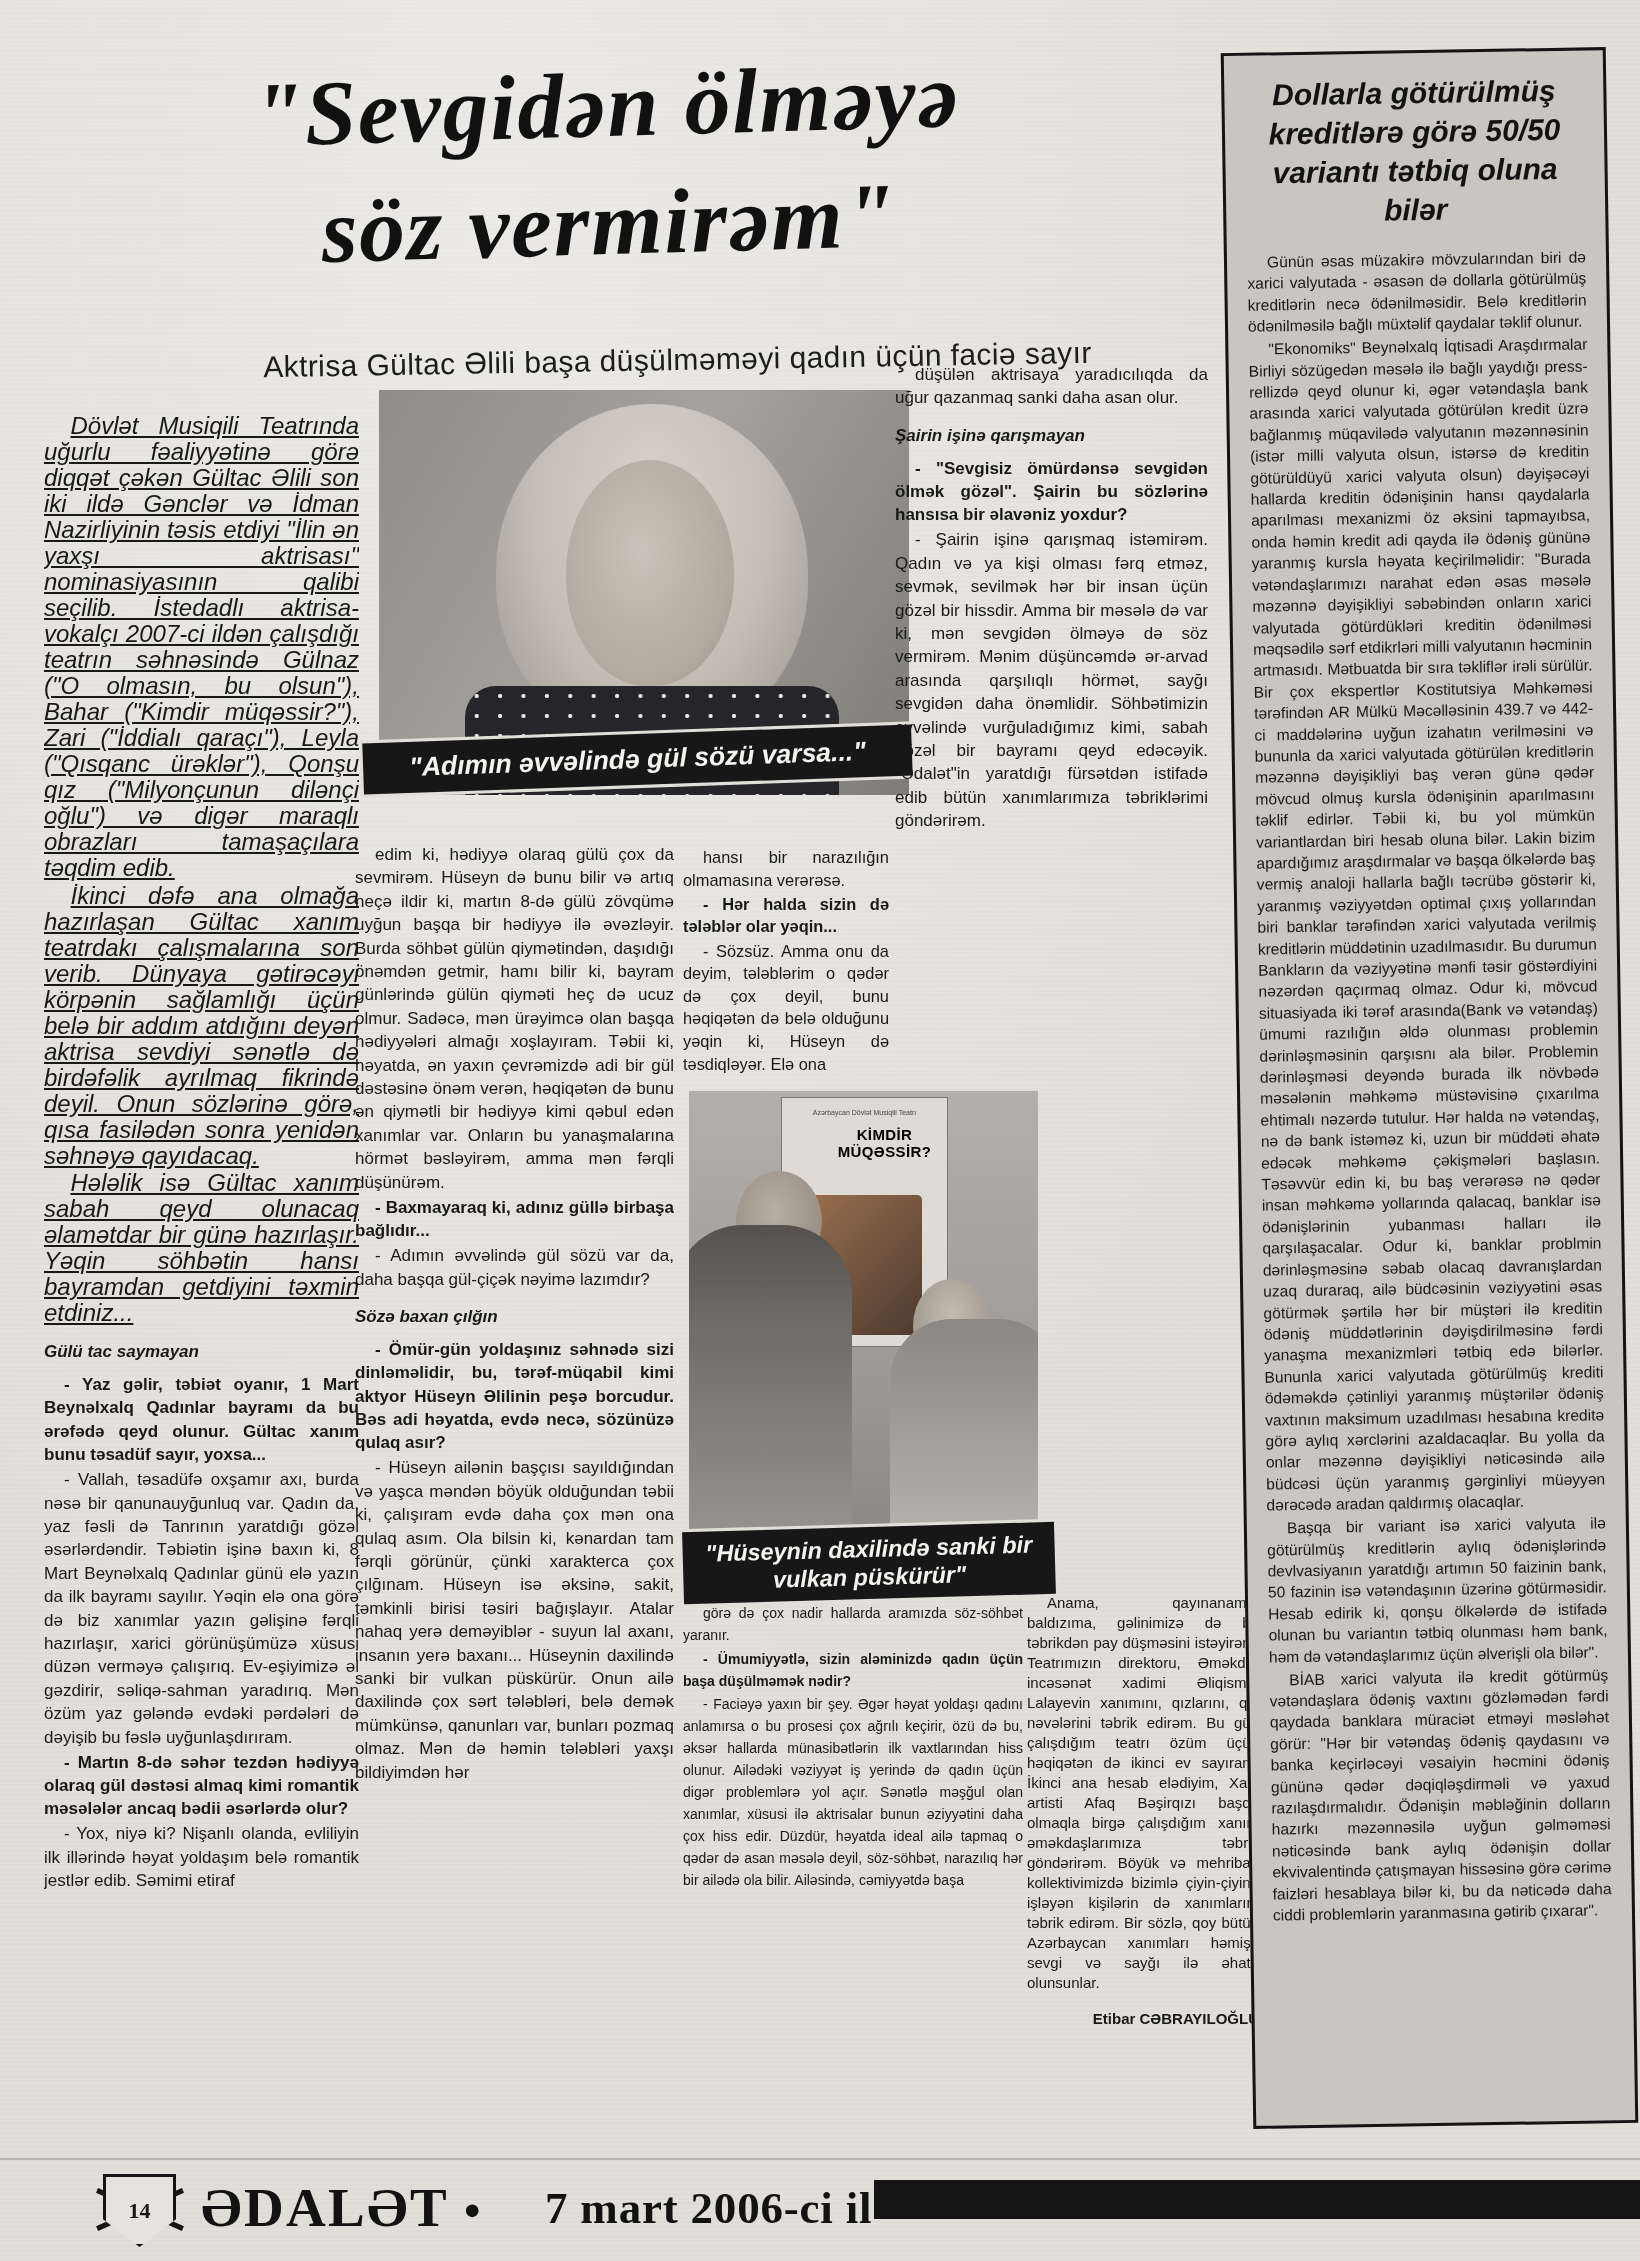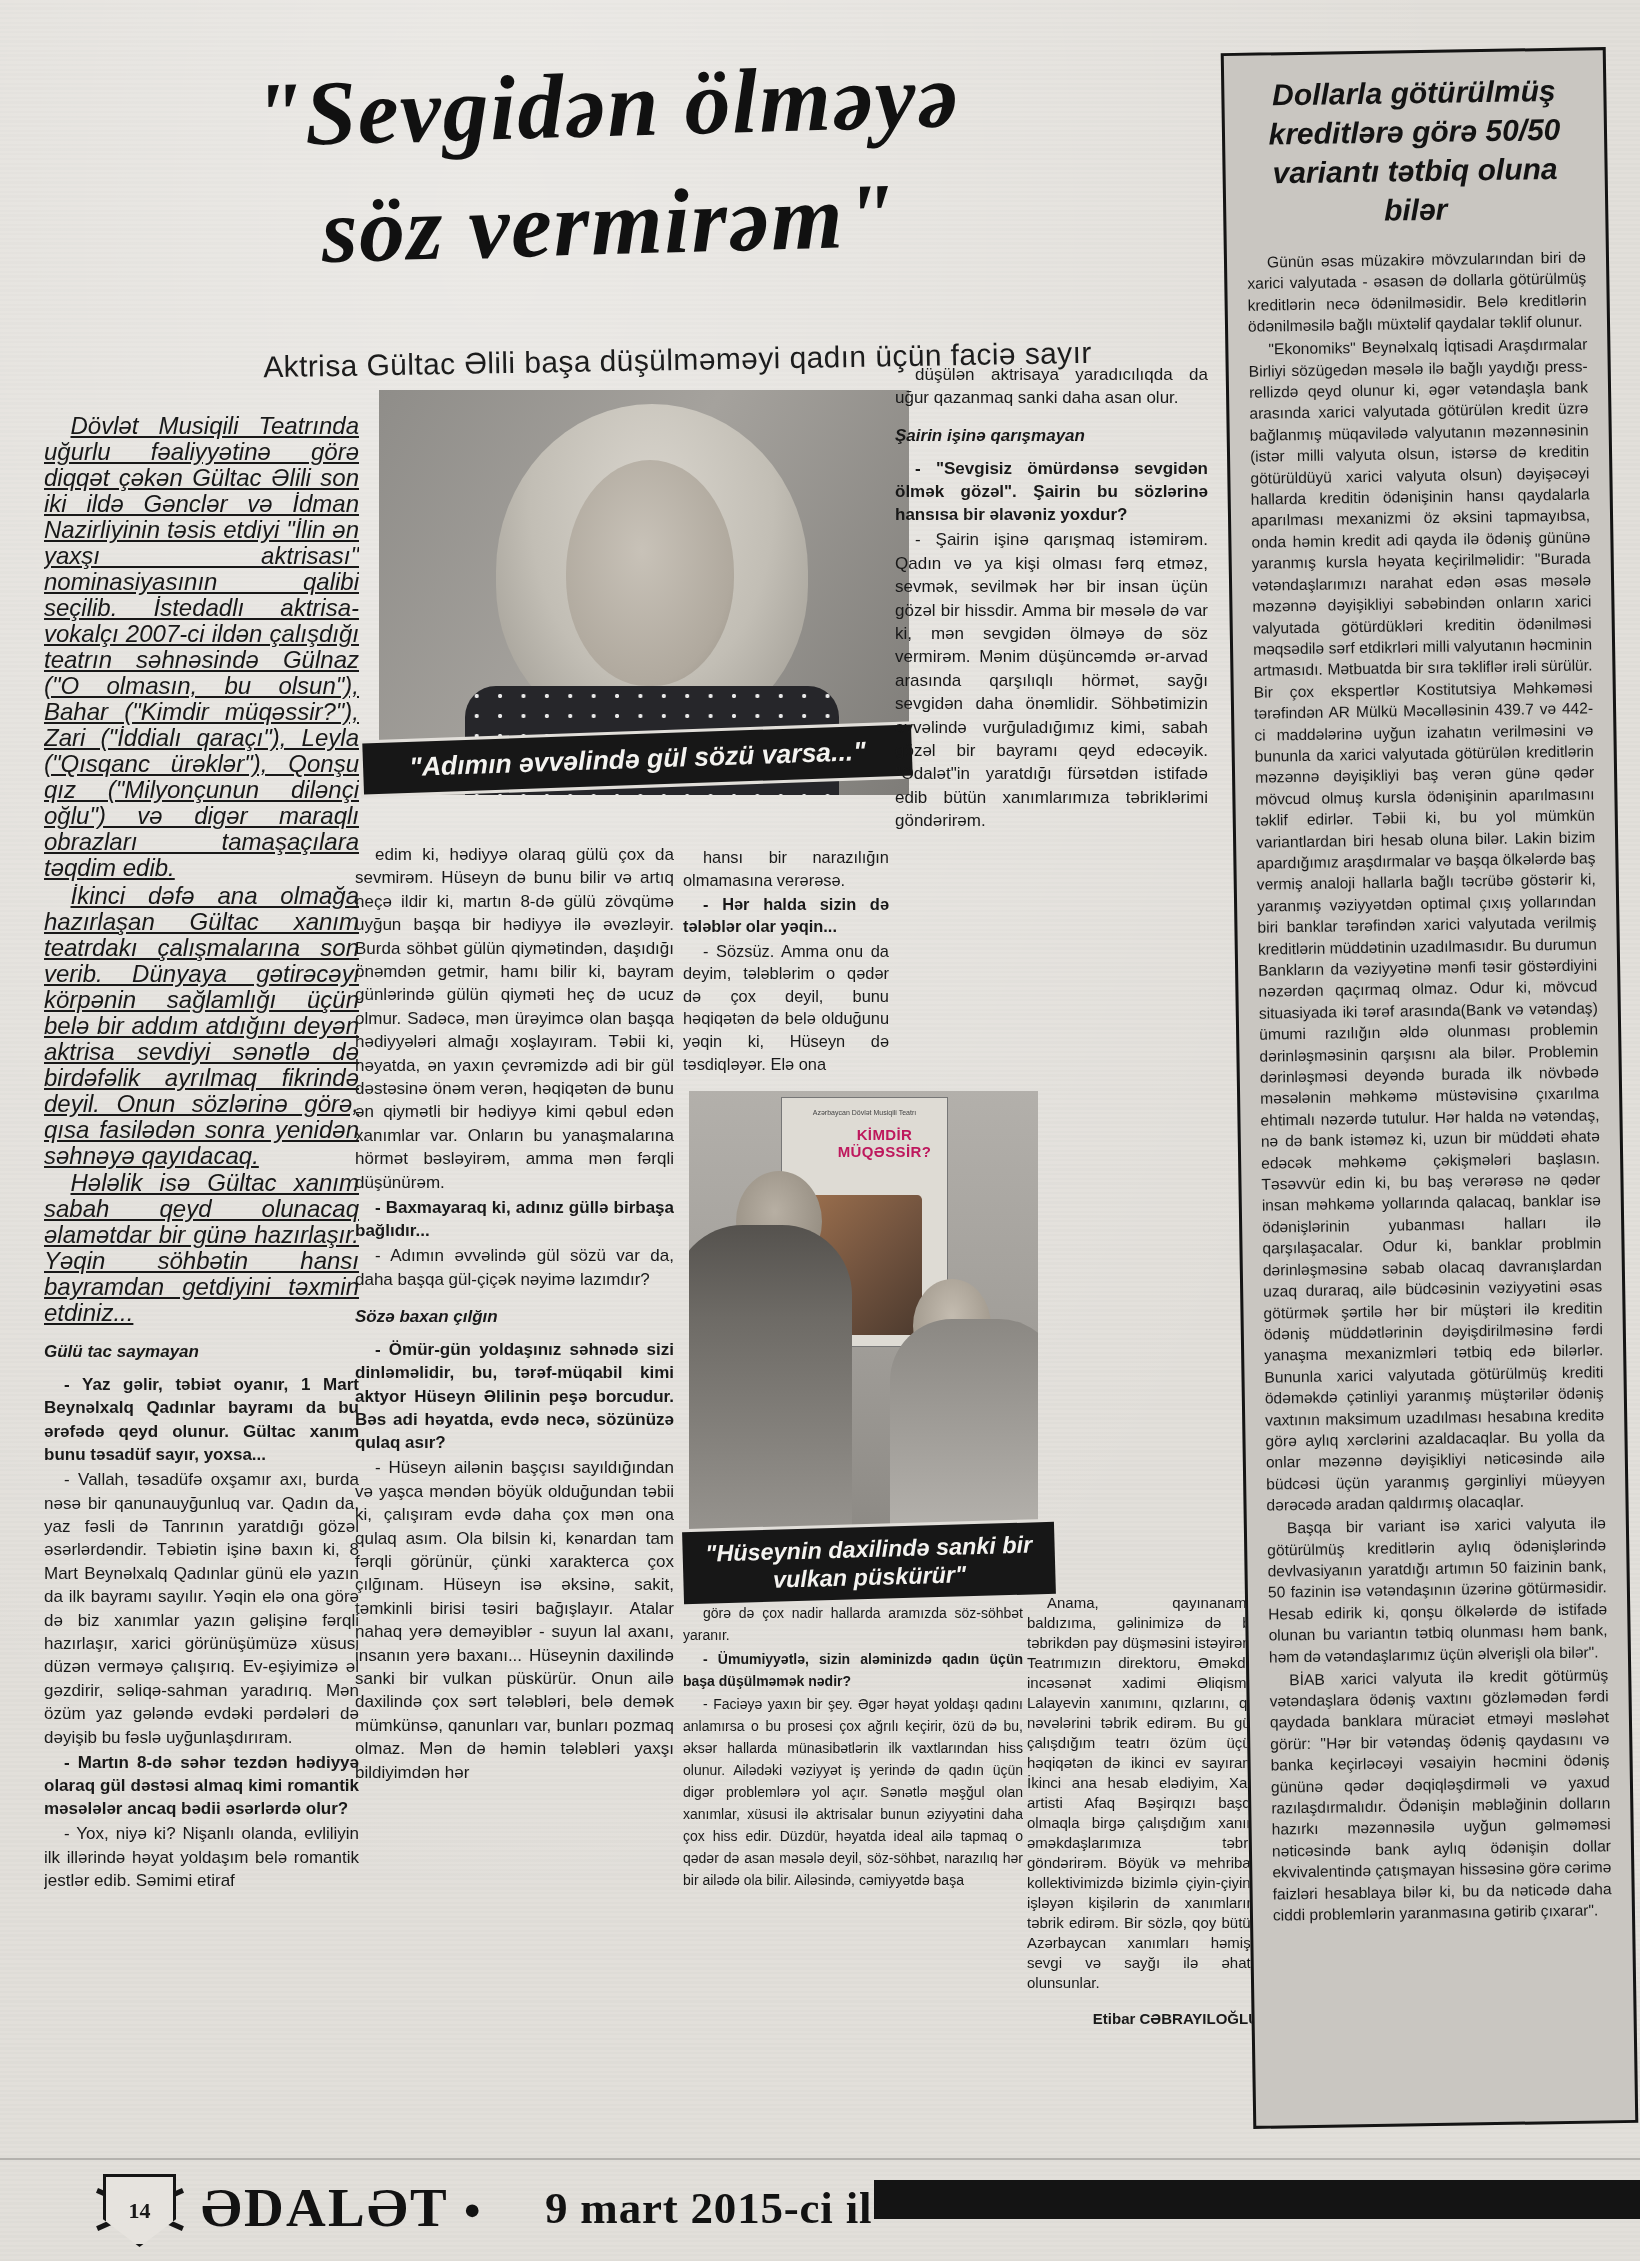--- a/index.html
+++ b/index.html
@@ -44,21 +44,21 @@
                display:flex;align-items:center;justify-content:center;text-align:center;
                box-shadow:0 0 0 3.1px #e2dfda;}
   .caption1{left:363px;top:734px;width:549px;height:51px;font-size:26.5px;transform:rotate(-2deg);}
   .caption2{left:683px;top:1527px;width:360px;height:69px;font-size:23.4px;line-height:28px;transform:rotate(-1.6deg);padding:1.6px 6.2px;}
   
   .photo2{left:689px;top:1091px;width:349px;height:438px;overflow:hidden;
           background:linear-gradient(180deg,#b3b0ab 0%,#a19e99 55%,#8d8a85 100%);}
   .poster{position:absolute;left:92px;top:6.2px;width:165px;height:248px;background:#dedbd4;border:0.8px solid #777;
           text-align:center;overflow:hidden;}
   .poster-head{font-size:7px;color:#444;margin-top:11px;line-height:8.6px;}
-  .poster-title{font-size:15px;font-weight:bold;color:#be185d;margin-top:7.8px;line-height:17px;letter-spacing:0.4px;padding-left:40px;}
+  .poster-title{font-size:15px;font-weight:bold;color:#000000;margin-top:7.8px;line-height:17px;letter-spacing:0.4px;padding-left:40px;}
   .poster-art{position:absolute;left:23.4px;bottom:11px;width:117px;height:140px;
               background:linear-gradient(135deg,#9b6f4d 0%,#73543f 50%,#4c3a2e 100%);border-radius:4.7px;}
   .p2-man{position:absolute;left:-15.6px;bottom:-7.8px;width:179px;height:312px;border-radius:70px 70px 0 0;
           background:linear-gradient(180deg,#55524e 0%,#6e6b66 30%,#97948f 100%);}
   .p2-man-head{position:absolute;left:47px;bottom:257px;width:86px;height:101px;border-radius:50%;
                background:radial-gradient(ellipse at 45% 40%,#b7afa3 0%,#978f83 75%,#7c746a 100%);}
   .p2-woman{position:absolute;right:-23.4px;bottom:-7.8px;width:171px;height:218px;border-radius:62px 62px 0 0;
             background:linear-gradient(180deg,#8b8883 0%,#b5b2ad 100%);}
   .p2-woman-head{position:absolute;right:47px;bottom:156px;width:78px;height:94px;border-radius:50%;
                  background:radial-gradient(ellipse at 50% 40%,#c4bcb0 0%,#a29a8e 75%,#847c72 100%);}
@@ -168,17 +168,17 @@
   <div class="abs footer-rule"></div>
   <div class="abs shield">
     <div class="sword s1"></div>
     <div class="sword s2"></div>
     <div class="shield-body">14</div>
   </div>
   <div class="abs brand">
     <span>ƏDALƏT</span>
     <span class="dot">•</span>
   </div>
-  <div class="abs date">9 mart 2015-ci il</div>
+  <div class="abs date">7 mart 2006-ci il</div>
   <div class="abs footer-bar"></div>
 
 </div>
 
 
 </body></html>

